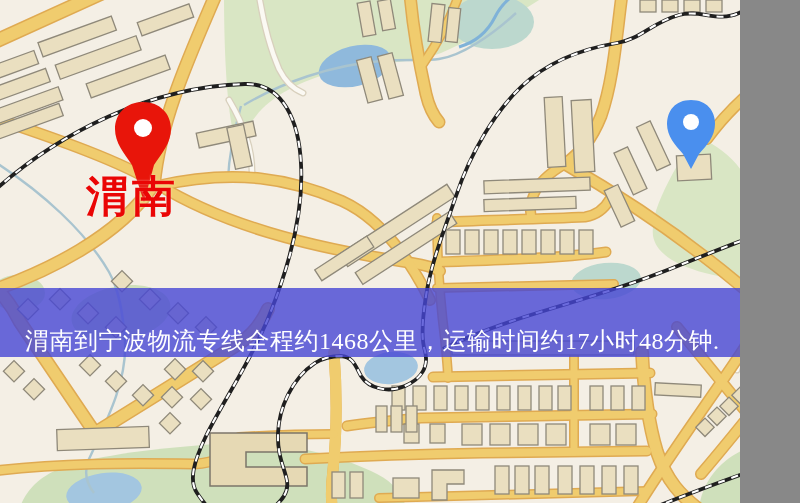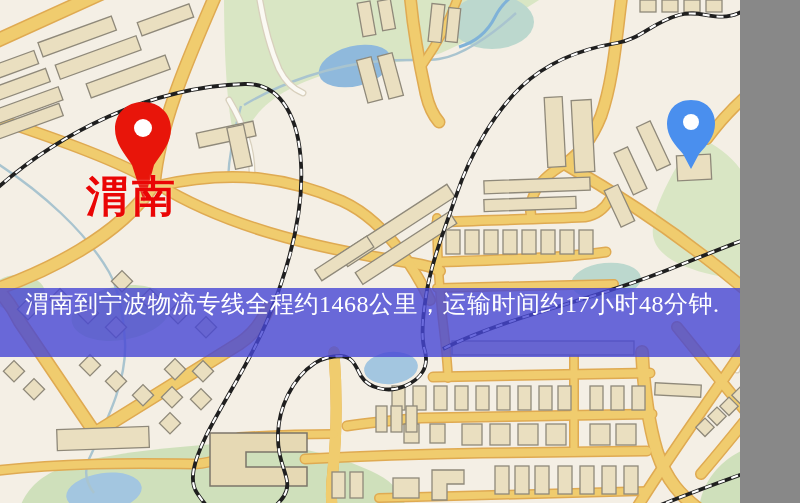--- a/index.html
+++ b/index.html
@@ -33,21 +33,21 @@
   .wat{fill:var(--water);}
   .wat2{fill:#a3c6e0;}
   .city-label{
     position:absolute;font-weight:bold;line-height:1;letter-spacing:3px;
     text-shadow:0 0 2px rgba(255,255,255,0.55);white-space:nowrap;user-select:none;
   }
   .origin-label{left:86px;top:175px;font-size:43px;color:var(--origin-label);}
   .destination-label{left:639px;top:179px;font-size:44px;color:var(--destination-label);}
   .banner{
     position:absolute;left:0;top:288px;width:800px;height:69px;
-    background:var(--banner-bg);display:flex;align-items:flex-start;
+    background:var(--banner-bg);display:flex;align-items:flex-end;
     box-sizing:border-box;padding:0 10px 0 25px;
   }
   .banner-text{
     color:var(--banner-text);font-size:24px;letter-spacing:0.5px;white-space:nowrap;
   }
 </style>
 </head>
 <body>
 
 <div class="stage">

